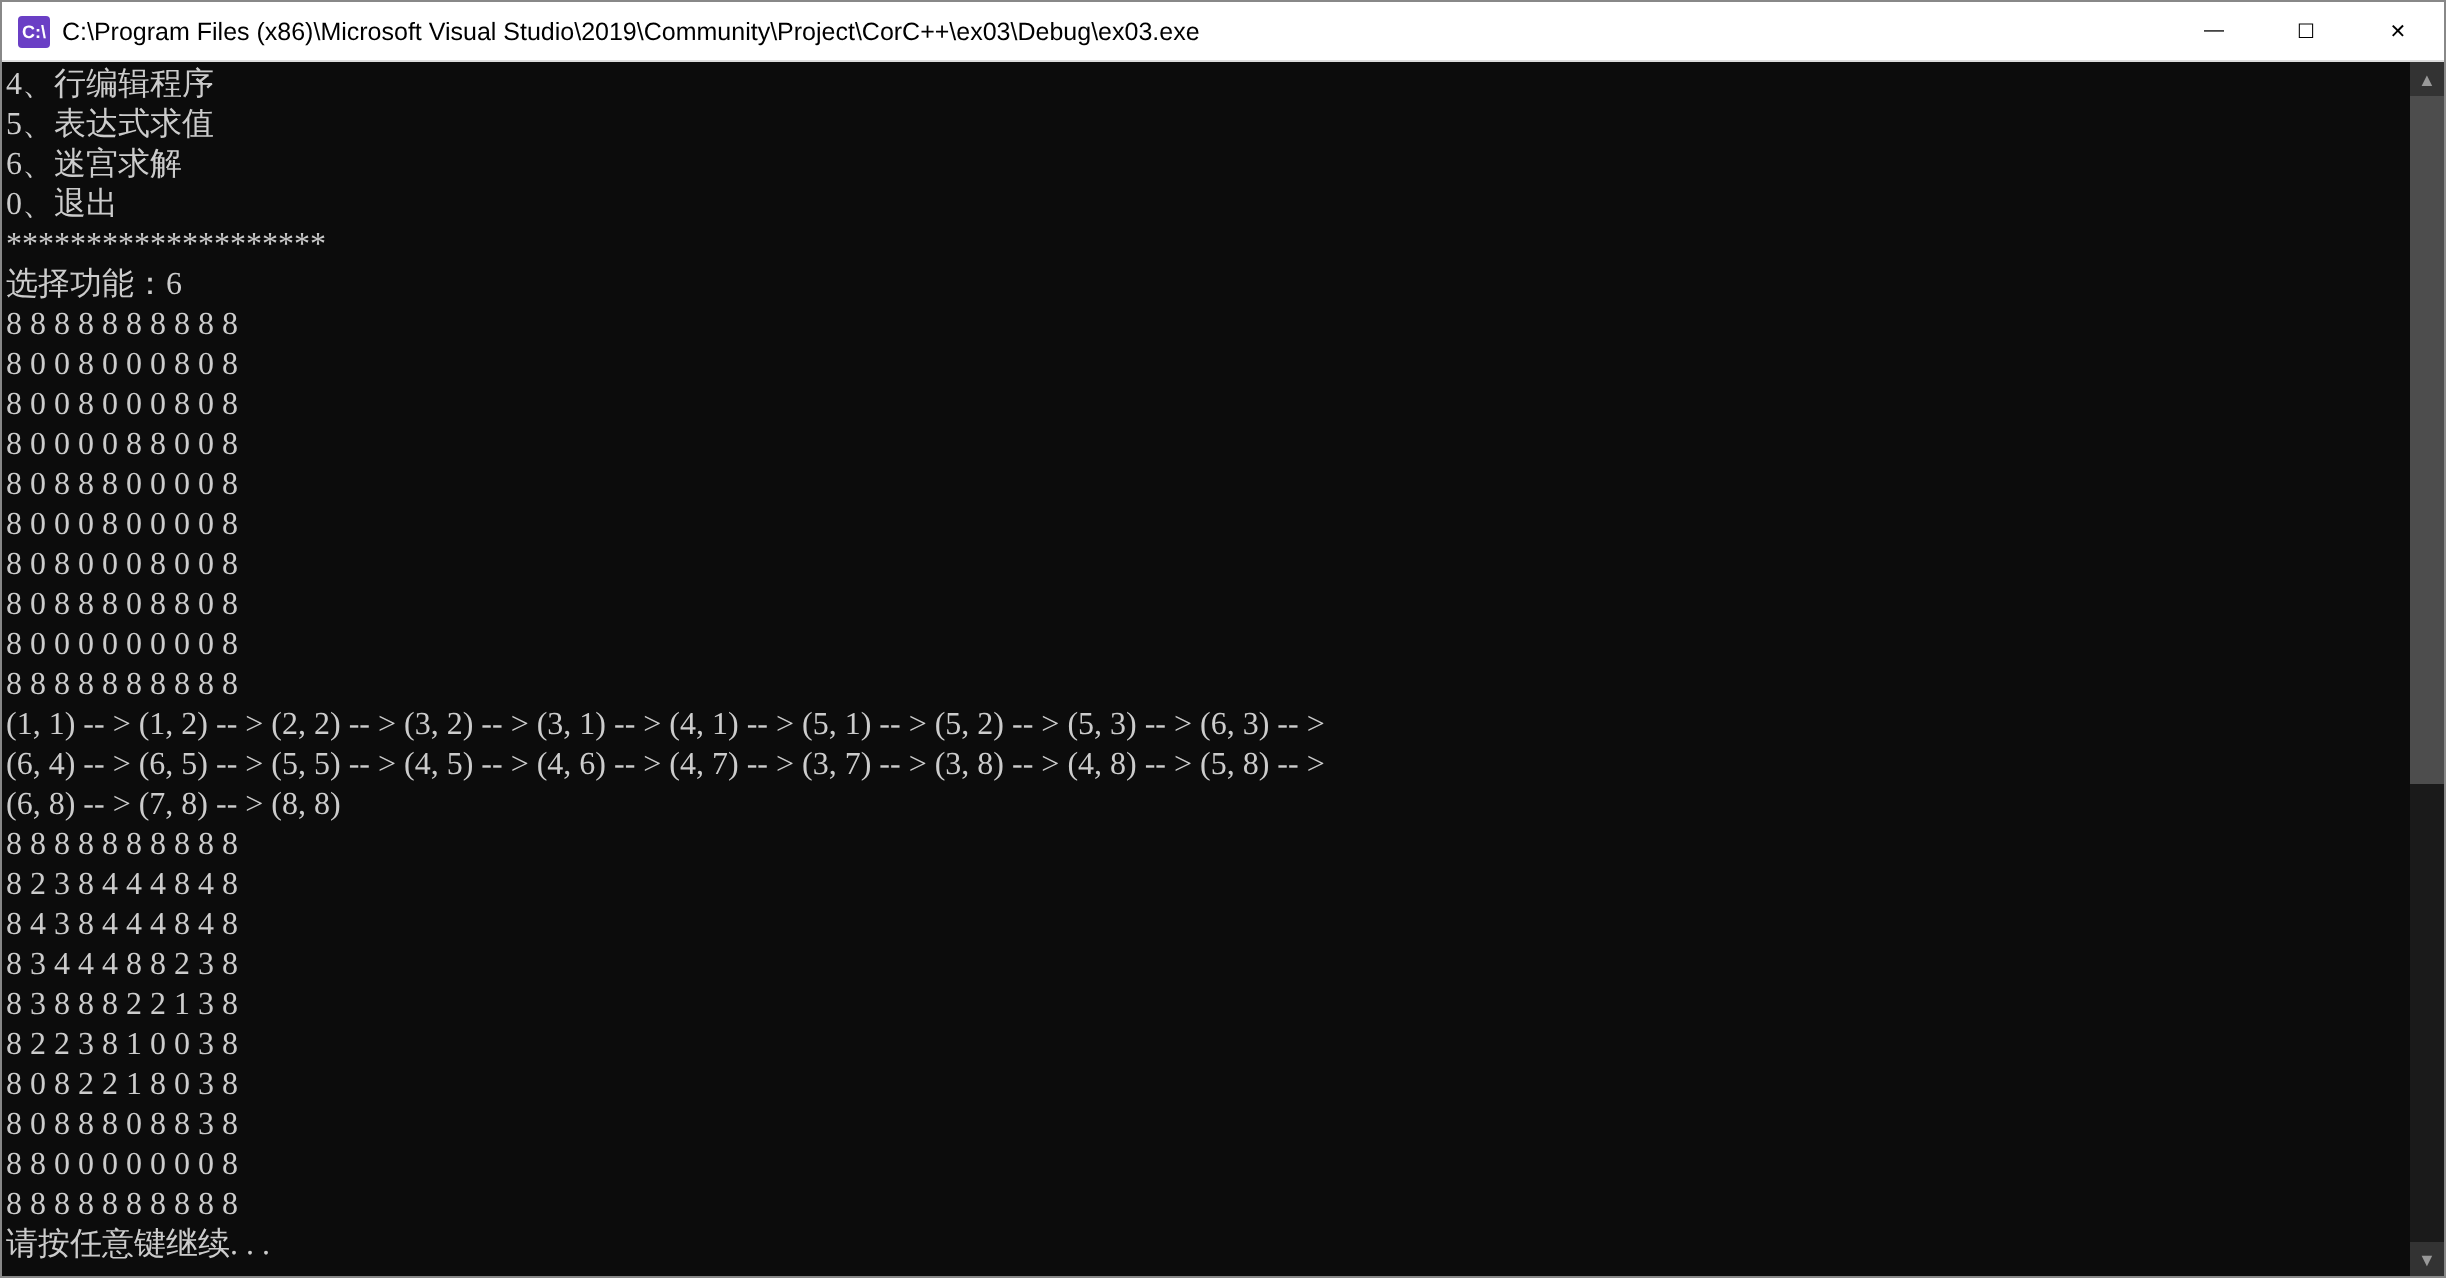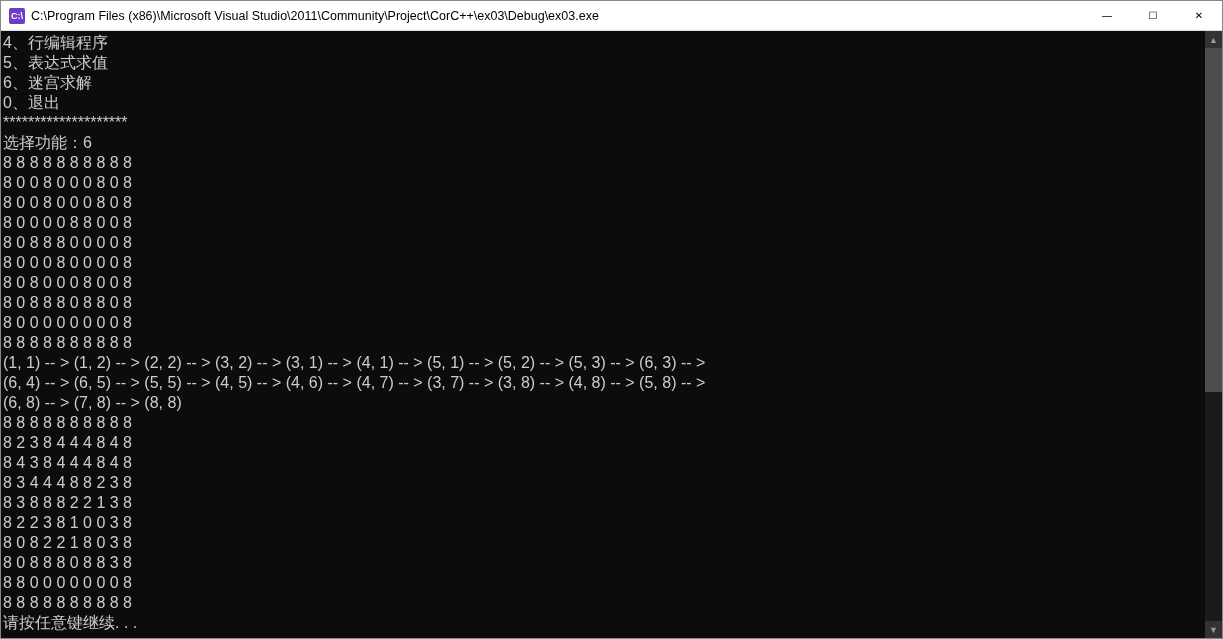--- a/index.html
+++ b/index.html
@@ -50,21 +50,21 @@
     .console-wrap {
       flex: 1;
       display: flex;
       background: #0c0c0c;
       overflow: hidden;
     }
     .console {
       flex: 1;
       background: #0c0c0c;
       color: #ccc;
-      font-family: Liberation Sans, sans-serif;
+      font-family: Liberation Serif, serif;
       font-size: 16px;
       line-height: 20px;
       white-space: pre;
       padding: 2px 0 0 2px;
       overflow: hidden;
     }
     .scrollbar {
       width: 17px;
       background: #1a1a1a;
       display: flex; flex-direction: column;
@@ -82,21 +82,21 @@
       background: #4d4d4d;
     }
   </style>
 </head>
 <body>
 
 <div class="window">
 
   <div class="titlebar">
     <div class="titlebar-icon">C:\</div>
-    <div class="titlebar-title">C:\Program Files (x86)\Microsoft Visual Studio\2011\Community\Project\CorC++\ex03\Debug\ex03.exe</div>
+    <div class="titlebar-title">C:\Program Files (x86)\Microsoft Visual Studio\2019\Community\Project\CorC++\ex03\Debug\ex03.exe</div>
     <div class="winbtns">
       <div class="winbtn">—</div>
       <div class="winbtn">☐</div>
       <div class="winbtn close">✕</div>
     </div>
   </div>
 
   <div class="console-wrap">
     <div class="console" id="console">4、行编辑程序
 5、表达式求值

